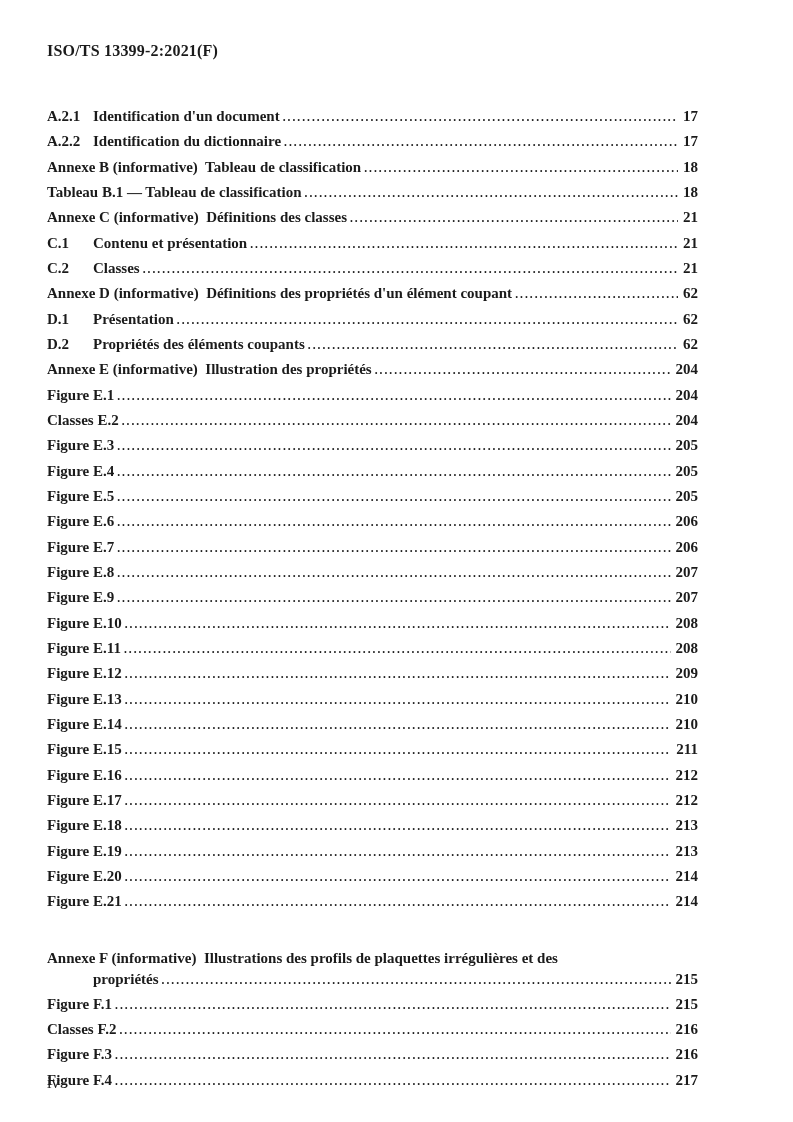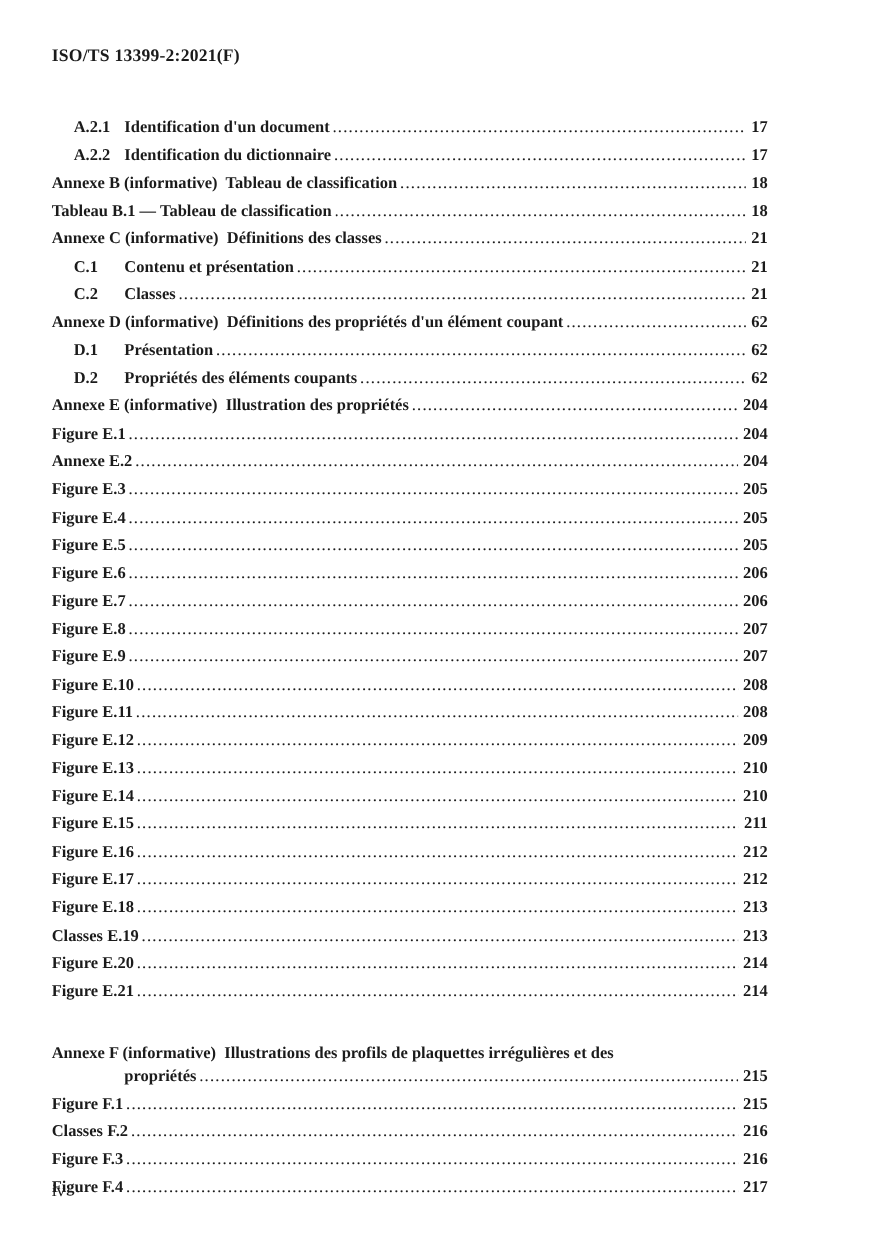--- a/index.html
+++ b/index.html
@@ -45,21 +45,20 @@
     white-space: nowrap;
   }
   .toc-row.wrap-first {
     height: 18px;
     line-height: 18px;
     margin-top: 34px;
   }
   .toc-row .num {
     flex: 0 0 46px;
     width: 46px;
-    margin-left: 20px;
   }
   .toc-row .indent {
     flex: 0 0 46px;
     width: 46px;
   }
   .toc-row .label {
     flex: 0 0 auto;
   }
   .toc-row .dots {
     flex: 1 1 auto;
@@ -166,21 +165,21 @@
       <span class="page-num">204</span>
     </div>
       <div class="toc-row">
 
       <span class="label">Figure E.1</span>
       <span class="dots"></span>
       <span class="page-num">204</span>
     </div>
       <div class="toc-row">
 
-      <span class="label">Annexe E.2</span>
+      <span class="label">Classes E.2</span>
       <span class="dots"></span>
       <span class="page-num">204</span>
     </div>
       <div class="toc-row">
 
       <span class="label">Figure E.3</span>
       <span class="dots"></span>
       <span class="page-num">205</span>
     </div>
       <div class="toc-row">
@@ -268,21 +267,21 @@
       <span class="page-num">212</span>
     </div>
       <div class="toc-row">
 
       <span class="label">Figure E.18</span>
       <span class="dots"></span>
       <span class="page-num">213</span>
     </div>
       <div class="toc-row">
 
-      <span class="label">Classes E.19</span>
+      <span class="label">Figure E.19</span>
       <span class="dots"></span>
       <span class="page-num">213</span>
     </div>
       <div class="toc-row">
 
       <span class="label">Figure E.20</span>
       <span class="dots"></span>
       <span class="page-num">214</span>
     </div>
       <div class="toc-row">

